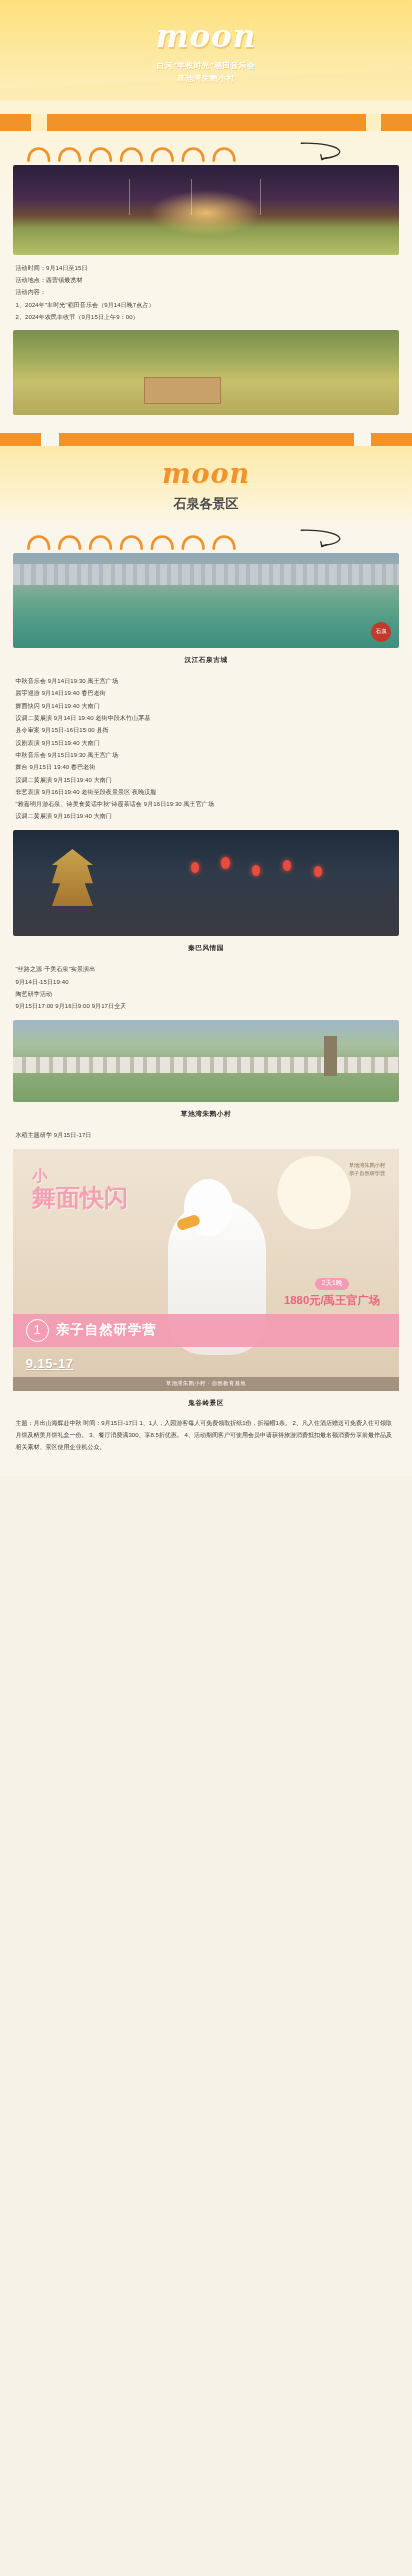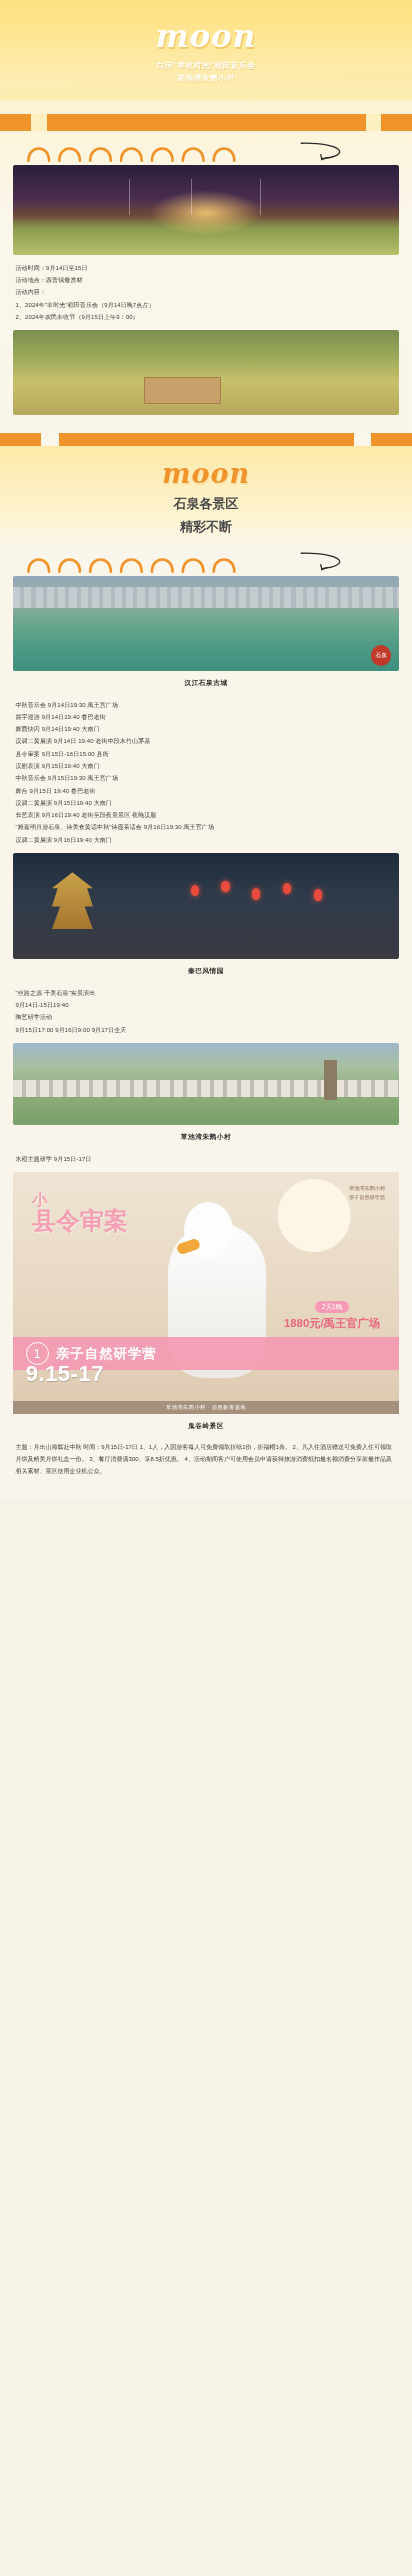--- a/index.html
+++ b/index.html
@@ -155,23 +155,24 @@
     position:absolute; left:0; right:0; bottom: 44px; height: 33px;
     background: rgba(244,154,178,.92);
     display:flex; align-items:center; padding-left: 12.4px; gap: 7.2px;
   }
   .poster .ribbon .num{
     width: 23px; height:23px; border-radius:50%; border:1px solid #fff;
     color:#fff; font-size: 12.4px; display:flex; align-items:center; justify-content:center;
   }
   .poster .ribbon .t1{ color:#fff; font-size:13.4px; font-weight:bold; letter-spacing:1px;}
   .poster .date {
-    position:absolute; left: 12.4px; bottom: 27px;
-    color:#fff; font-size: 22px; font-weight:bold; letter-spacing:0.5px;
+    position:absolute; left: 12.4px; bottom: 20px;
+    color:#fff; font-size: 13px; font-weight:bold; letter-spacing:0.5px;
     text-shadow: 0.5px 0.5px 1px rgba(0,0,0,.2);
+    text-decoration: underline;
   }
   .poster .foot {
     position:absolute; left:0; right:0; bottom:0; height: 13.4px;
     background: rgba(60,40,30,.35); color:#fff; font-size: 5.2px;
     display:flex; align-items:center; justify-content:center; letter-spacing:0.5px;
   }
   .poster .topright {
     position:absolute; right: 13.4px; top: 12.4px; color:#8a6d52; font-size: 5.2px; text-align:right; line-height:1.6;
   }
 
@@ -257,21 +258,20 @@
 
   <div class="divider">
     <div class="gap g1"></div>
     <div class="gap g2"></div>
   </div>
 
   <div class="hero2">
     <div class="moon-word" style="color:#f0932b; text-shadow:1px 1.5px 0 rgba(250,220,150,.6);">moon</div>
     <div class="hero2-sub">
       <div>石泉各景区</div>
-      <div>精彩不断</div>
     </div>
   </div>
 
   <div class="band" style="padding-top:3.1px;">
     <svg width="385" height="23" viewBox="0 0 748 44">
       <path d="M560 4 C640 2, 660 28, 600 34" fill="none" stroke="#2b2b2b" stroke-width="2.5" stroke-linecap="round"></path>
       <path d="M598 26 L600 36 L610 32" fill="none" stroke="#2b2b2b" stroke-width="2.5" stroke-linecap="round"></path>
       <path d="M30 40 C30 8, 70 8, 70 40 M90 40 C90 8, 130 8, 130 40 M150 40 C150 8, 190 8, 190 40 M210 40 C210 8, 250 8, 250 40 M270 40 C270 8, 310 8, 310 40 M330 40 C330 8, 370 8, 370 40 M390 40 C390 8, 430 8, 430 40" fill="none" stroke="#f0932b" stroke-width="5" stroke-linecap="round"></path>
     </svg>
   </div>
@@ -332,21 +332,21 @@
 
   <div class="band">
     <div class="poster">
       <div class="sky"></div>
       <div class="topright">
         <div>草池湾朱鹮小村</div>
         <div>亲子自然研学营</div>
       </div>
       <div class="bigtext">
         <span class="small">小</span>
-        <span>县令审案</span>
+        <span>舞面快闪</span>
       </div>
       <div class="duck"></div>
       <div class="price">
         <span class="tag">2天1晚</span>
         <span class="amt">1880元/禹王官广场</span>
       </div>
       <div class="ribbon">
         <div class="num">1</div>
         <div class="t1">亲子自然研学营</div>
       </div>

